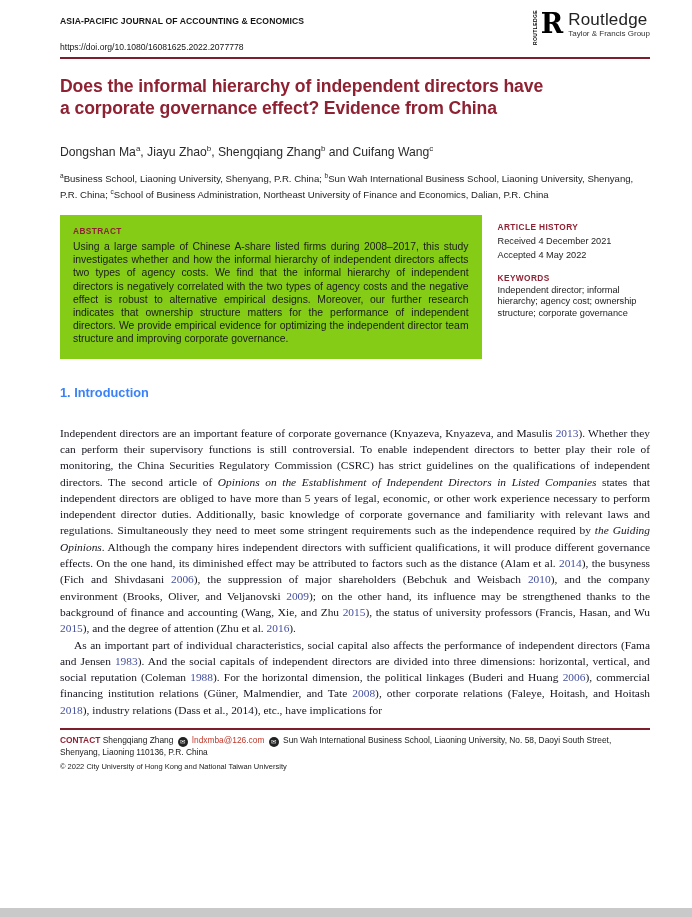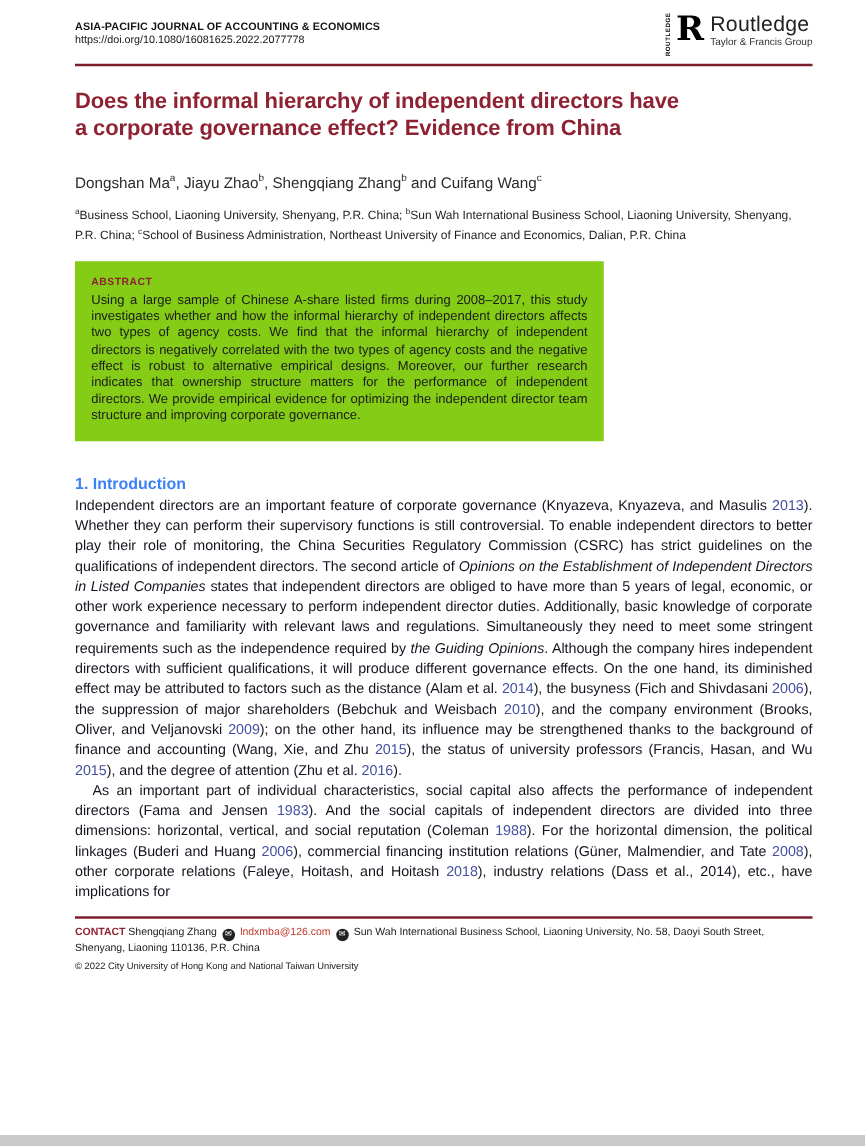--- a/index.html
+++ b/index.html
@@ -8,21 +8,21 @@
     position:relative; width:692px; height:917px; margin:0 auto;
     background:#ffffff; overflow:hidden;
     font-family:"Liberation Sans", sans-serif; color:#1c1c1c;
   }
   .content { padding:10px 42px 0 60px; }
 
   
   .hdr { display:flex; justify-content:space-between; align-items:flex-start; }
   .hdr-left { padding-top:6px; }
   .journal { font-size:8.6px; font-weight:bold; letter-spacing:.1px; color:#141414; }
-  .doi { font-size:8.6px; color:#141414; margin-top:0; }
+  .doi { font-size:8.6px; color:#141414; margin-top:16px; }
   .logo { display:flex; align-items:flex-start; gap:3px; }
   .logo-vert {
     writing-mode:vertical-rl; transform:rotate(180deg);
     font-size:5px; font-weight:bold; letter-spacing:.4px; color:#000;
     line-height:6px; padding-top:1px;
   }
   .logo-r { font-family:"DejaVu Serif", serif; font-weight:bold; font-size:27px; line-height:28px; color:#000; }
   .logo-names { margin-left:2px; }
   .logo-name { font-size:17px; color:#222; letter-spacing:.2px; line-height:19px; }
   .logo-group { font-size:8px; color:#333; margin-top:0; }
@@ -62,21 +62,21 @@
   .abs-box { width:423px; background:#84cc16; padding:11px 13px 13px 13px; }
   .abs-label, .side-label { font-size:8.3px; font-weight:bold; color:#8e2132; letter-spacing:.4px; }
   .abs-text { margin-top:4px; font-size:10.4px; line-height:13.2px; text-align:justify; color:#1b1b1b; }
   .sidebar { width:153px; margin-left:16px; padding-top:1px; }
   .side-val { margin-top:2px; font-size:9.2px; line-height:11.8px; color:#1b1b1b; }
   .side-label.second { display:block; margin-top:11px; }
 
   
   .sec-heading { margin-top:26px; font-size:12.8px; font-weight:bold; color:#3b82f6; }
   .body-text {
-    margin-top:3px; font-family:Liberation Sans, sans-serif;
+    margin-top:25px; font-family:Liberation Serif, serif;
     font-size:11.4px; line-height:16.3px; text-align:justify; color:#14141f;
   }
   .body-text p.indent { text-indent:14px; }
   .cite { color:#44509e; }
   .it { font-style:italic; }
 
   
   .foot-rule { height:2px; background:#7d1e2c; margin-top:10px; }
   .contact { margin-top:5px; font-size:8.4px; line-height:11.4px; color:#1a1a1a; max-width:586px; }
   .contact-label { font-weight:bold; color:#8e2132; }
@@ -119,20 +119,27 @@
       <div>a corporate governance effect? Evidence from China</div>
     </div>
     <div class="authors">Dongshan Ma<sup>a</sup>, Jiayu Zhao<sup>b</sup>, Shengqiang Zhang<sup>b</sup> and Cuifang Wang<sup>c</sup></div>
     <div class="affil"><sup>a</sup>Business School, Liaoning University, Shenyang, P.R. China; <sup>b</sup>Sun Wah International Business School, Liaoning University, Shenyang, P.R. China; <sup>c</sup>School of Business Administration, Northeast University of Finance and Economics, Dalian, P.R. China</div>
 
     <div class="abs-row">
       <div class="abs-box">
         <div class="abs-label">ABSTRACT</div>
         <div class="abs-text">Using a large sample of Chinese A-share listed firms during 2008–2017, this study investigates whether and how the informal hierarchy of independent directors affects two types of agency costs. We find that the informal hierarchy of independent directors is negatively correlated with the two types of agency costs and the negative effect is robust to alternative empirical designs. Moreover, our further research indicates that ownership structure matters for the performance of independent directors. We provide empirical evidence for optimizing the independent director team structure and improving corporate governance.</div>
       </div>
+      <div class="sidebar">
+        <span class="side-label">ARTICLE HISTORY</span>
+        <div class="side-val">Received 4 December 2021</div>
+        <div class="side-val">Accepted 4 May 2022</div>
+        <span class="side-label second">KEYWORDS</span>
+        <div class="side-val">Independent director; informal hierarchy; agency cost; ownership structure; corporate governance</div>
+      </div>
     </div>
 
     <div class="sec-heading">1. Introduction</div>
     <div class="body-text">
       <p>Independent directors are an important feature of corporate governance (Knyazeva, Knyazeva, and Masulis <span class="cite">2013</span>). Whether they can perform their supervisory functions is still controversial. To enable independent directors to better play their role of monitoring, the China Securities Regulatory Commission (CSRC) has strict guidelines on the qualifications of independent directors. The second article of <span class="it">Opinions on the Establishment of Independent Directors in Listed Companies</span> states that independent directors are obliged to have more than 5 years of legal, economic, or other work experience necessary to perform independent director duties. Additionally, basic knowledge of corporate governance and familiarity with relevant laws and regulations. Simultaneously they need to meet some stringent requirements such as the independence required by <span class="it">the Guiding Opinions</span>. Although the company hires independent directors with sufficient qualifications, it will produce different governance effects. On the one hand, its diminished effect may be attributed to factors such as the distance (Alam et al. <span class="cite">2014</span>), the busyness (Fich and Shivdasani <span class="cite">2006</span>), the suppression of major shareholders (Bebchuk and Weisbach <span class="cite">2010</span>), and the company environment (Brooks, Oliver, and Veljanovski <span class="cite">2009</span>); on the other hand, its influence may be strengthened thanks to the background of finance and accounting (Wang, Xie, and Zhu <span class="cite">2015</span>), the status of university professors (Francis, Hasan, and Wu <span class="cite">2015</span>), and the degree of attention (Zhu et al. <span class="cite">2016</span>).</p>
       <p class="indent">As an important part of individual characteristics, social capital also affects the performance of independent directors (Fama and Jensen <span class="cite">1983</span>). And the social capitals of independent directors are divided into three dimensions: horizontal, vertical, and social reputation (Coleman <span class="cite">1988</span>). For the horizontal dimension, the political linkages (Buderi and Huang <span class="cite">2006</span>), commercial financing institution relations (Güner, Malmendier, and Tate <span class="cite">2008</span>), other corporate relations (Faleye, Hoitash, and Hoitash <span class="cite">2018</span>), industry relations (Dass et al., 2014), etc., have implications for</p>
     </div>
 
     <div class="foot-rule"></div>
     <div class="contact">

